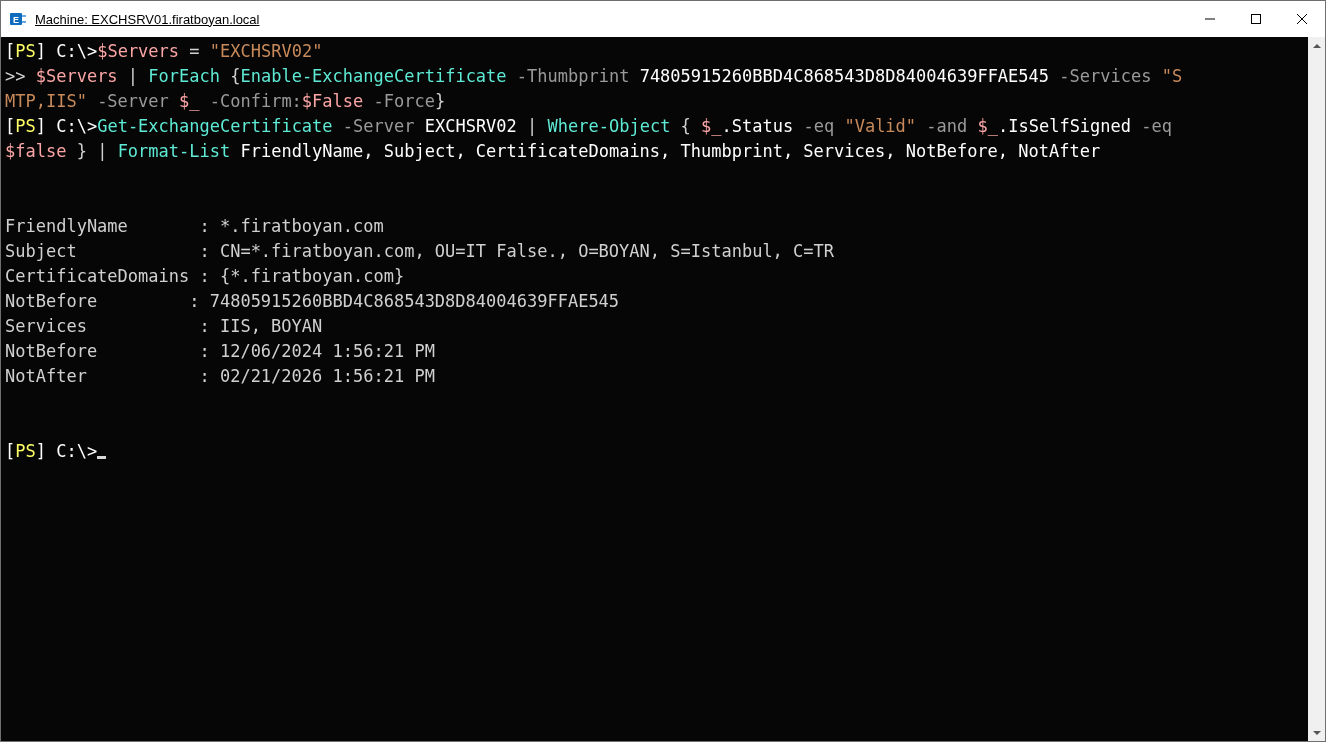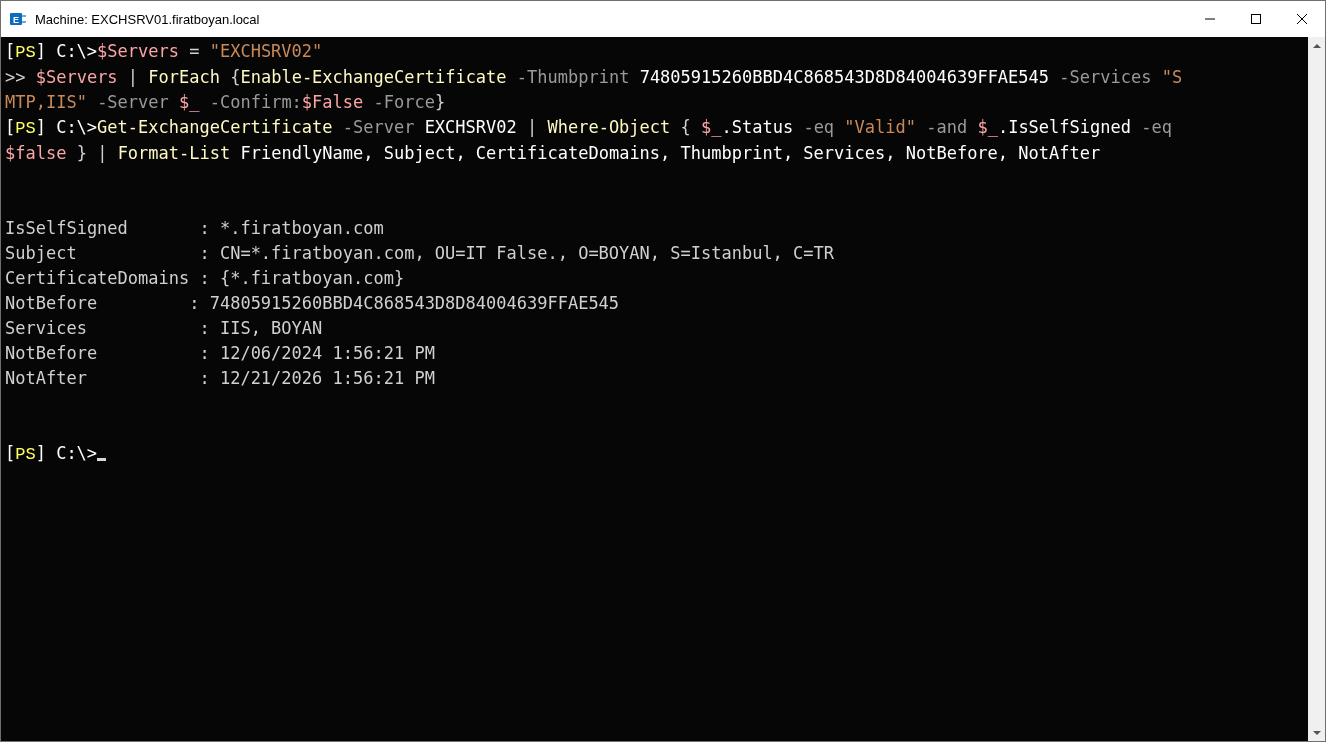--- a/index.html
+++ b/index.html
@@ -31,20 +31,21 @@
     flex: 0 0 auto;
   }
   .titlebar .app-icon {
     width: 18px;
     height: 18px;
     margin-right: 8px;
     display: inline-flex;
   }
   .titlebar .title-text {
     flex: 0 0 auto;
+    text-decoration: underline;
   }
   .titlebar .spacer { flex: 1 1 auto; }
   .win-controls {
     display: flex;
     height: 100%;
   }
   .win-btn {
     width: 46px;
     height: 100%;
     display: flex;
@@ -87,23 +88,23 @@
     align-items: center;
     justify-content: center;
     color: #555;
     font-size: 10px;
   }
   .scroll-track { flex: 1 1 auto; }
   
   .c-white  { color: #ffffff; }
   .c-grey   { color: #d0d0d0; }
   .c-dim    { color: #9a9a9a; }
-  .c-yellow { color: #ffff66; font-family: Liberation Mono, monospace; }
+  .c-yellow { color: #ffff66; }
   .c-green  { color: #fca5a5; }
-  .c-cyan   { color: #fef9c3; }
+  .c-cyan   { color: #5eead4; }
   .c-string { color: #c88a5a; }
   .cursor {
     display: inline-block;
     width: 9px;
     height: 3px;
     background: #d8d8d8;
     vertical-align: -2px;
   }
 </style>
 </head>
@@ -142,27 +143,27 @@
   </div>
 
   <div class="client">
     <div class="terminal"><span><span class="c-white">[</span><span class="c-yellow">PS</span><span class="c-white">]</span><span class="c-white"> C:\&gt;</span><span class="c-green">$Servers</span><span class="c-grey"> = </span><span class="c-string">"EXCHSRV02"</span></span>
 <span><span class="c-grey">&gt;&gt; </span><span class="c-green">$Servers</span><span class="c-grey"> | </span><span class="c-cyan">ForEach</span><span class="c-grey"> {</span><span class="c-cyan">Enable-ExchangeCertificate</span><span class="c-dim"> -Thumbprint</span><span class="c-white"> 74805915260BBD4C868543D8D84004639FFAE545</span><span class="c-dim"> -Services</span><span class="c-string"> "S</span></span>
 <span><span class="c-string">MTP,IIS"</span><span class="c-dim"> -Server</span><span class="c-green"> $_</span><span class="c-dim"> -Confirm:</span><span class="c-green">$False</span><span class="c-dim"> -Force</span><span class="c-grey">}</span></span>
 <span><span class="c-white">[</span><span class="c-yellow">PS</span><span class="c-white">]</span><span class="c-white"> C:\&gt;</span><span class="c-cyan">Get-ExchangeCertificate</span><span class="c-dim"> -Server</span><span class="c-white"> EXCHSRV02</span><span class="c-grey"> | </span><span class="c-cyan">Where-Object</span><span class="c-grey"> { </span><span class="c-green">$_</span><span class="c-white">.Status</span><span class="c-dim"> -eq</span><span class="c-string"> "Valid"</span><span class="c-dim"> -and</span><span class="c-green"> $_</span><span class="c-white">.IsSelfSigned</span><span class="c-dim"> -eq </span></span>
 <span><span class="c-green">$false</span><span class="c-grey"> }</span><span class="c-grey"> | </span><span class="c-cyan">Format-List</span><span class="c-white"> FriendlyName, Subject, CertificateDomains, Thumbprint, Services, NotBefore, NotAfter</span></span>
 
 
-<span class="c-grey">IsSelfSigned       : *.firatboyan.com</span>
+<span class="c-grey">FriendlyName       : *.firatboyan.com</span>
 <span class="c-grey">Subject            : CN=*.firatboyan.com, OU=IT False., O=BOYAN, S=Istanbul, C=TR</span>
 <span class="c-grey">CertificateDomains : {*.firatboyan.com}</span>
 <span class="c-grey">NotBefore         : 74805915260BBD4C868543D8D84004639FFAE545</span>
 <span class="c-grey">Services           : IIS, BOYAN</span>
 <span class="c-grey">NotBefore          : 12/06/2024 1:56:21 PM</span>
-<span class="c-grey">NotAfter           : 12/21/2026 1:56:21 PM</span>
+<span class="c-grey">NotAfter           : 02/21/2026 1:56:21 PM</span>
 
 
 <span><span class="c-white">[</span><span class="c-yellow">PS</span><span class="c-white">]</span><span class="c-white"> C:\&gt;</span><span class="cursor"></span></span></div>
 
     <div class="scrollbar">
       <div class="scroll-arrow">
         <svg width="8" height="8">
             <path d="M0 6 L4 2 L8 6 Z" fill="#555"></path>
           </svg>
       </div>

